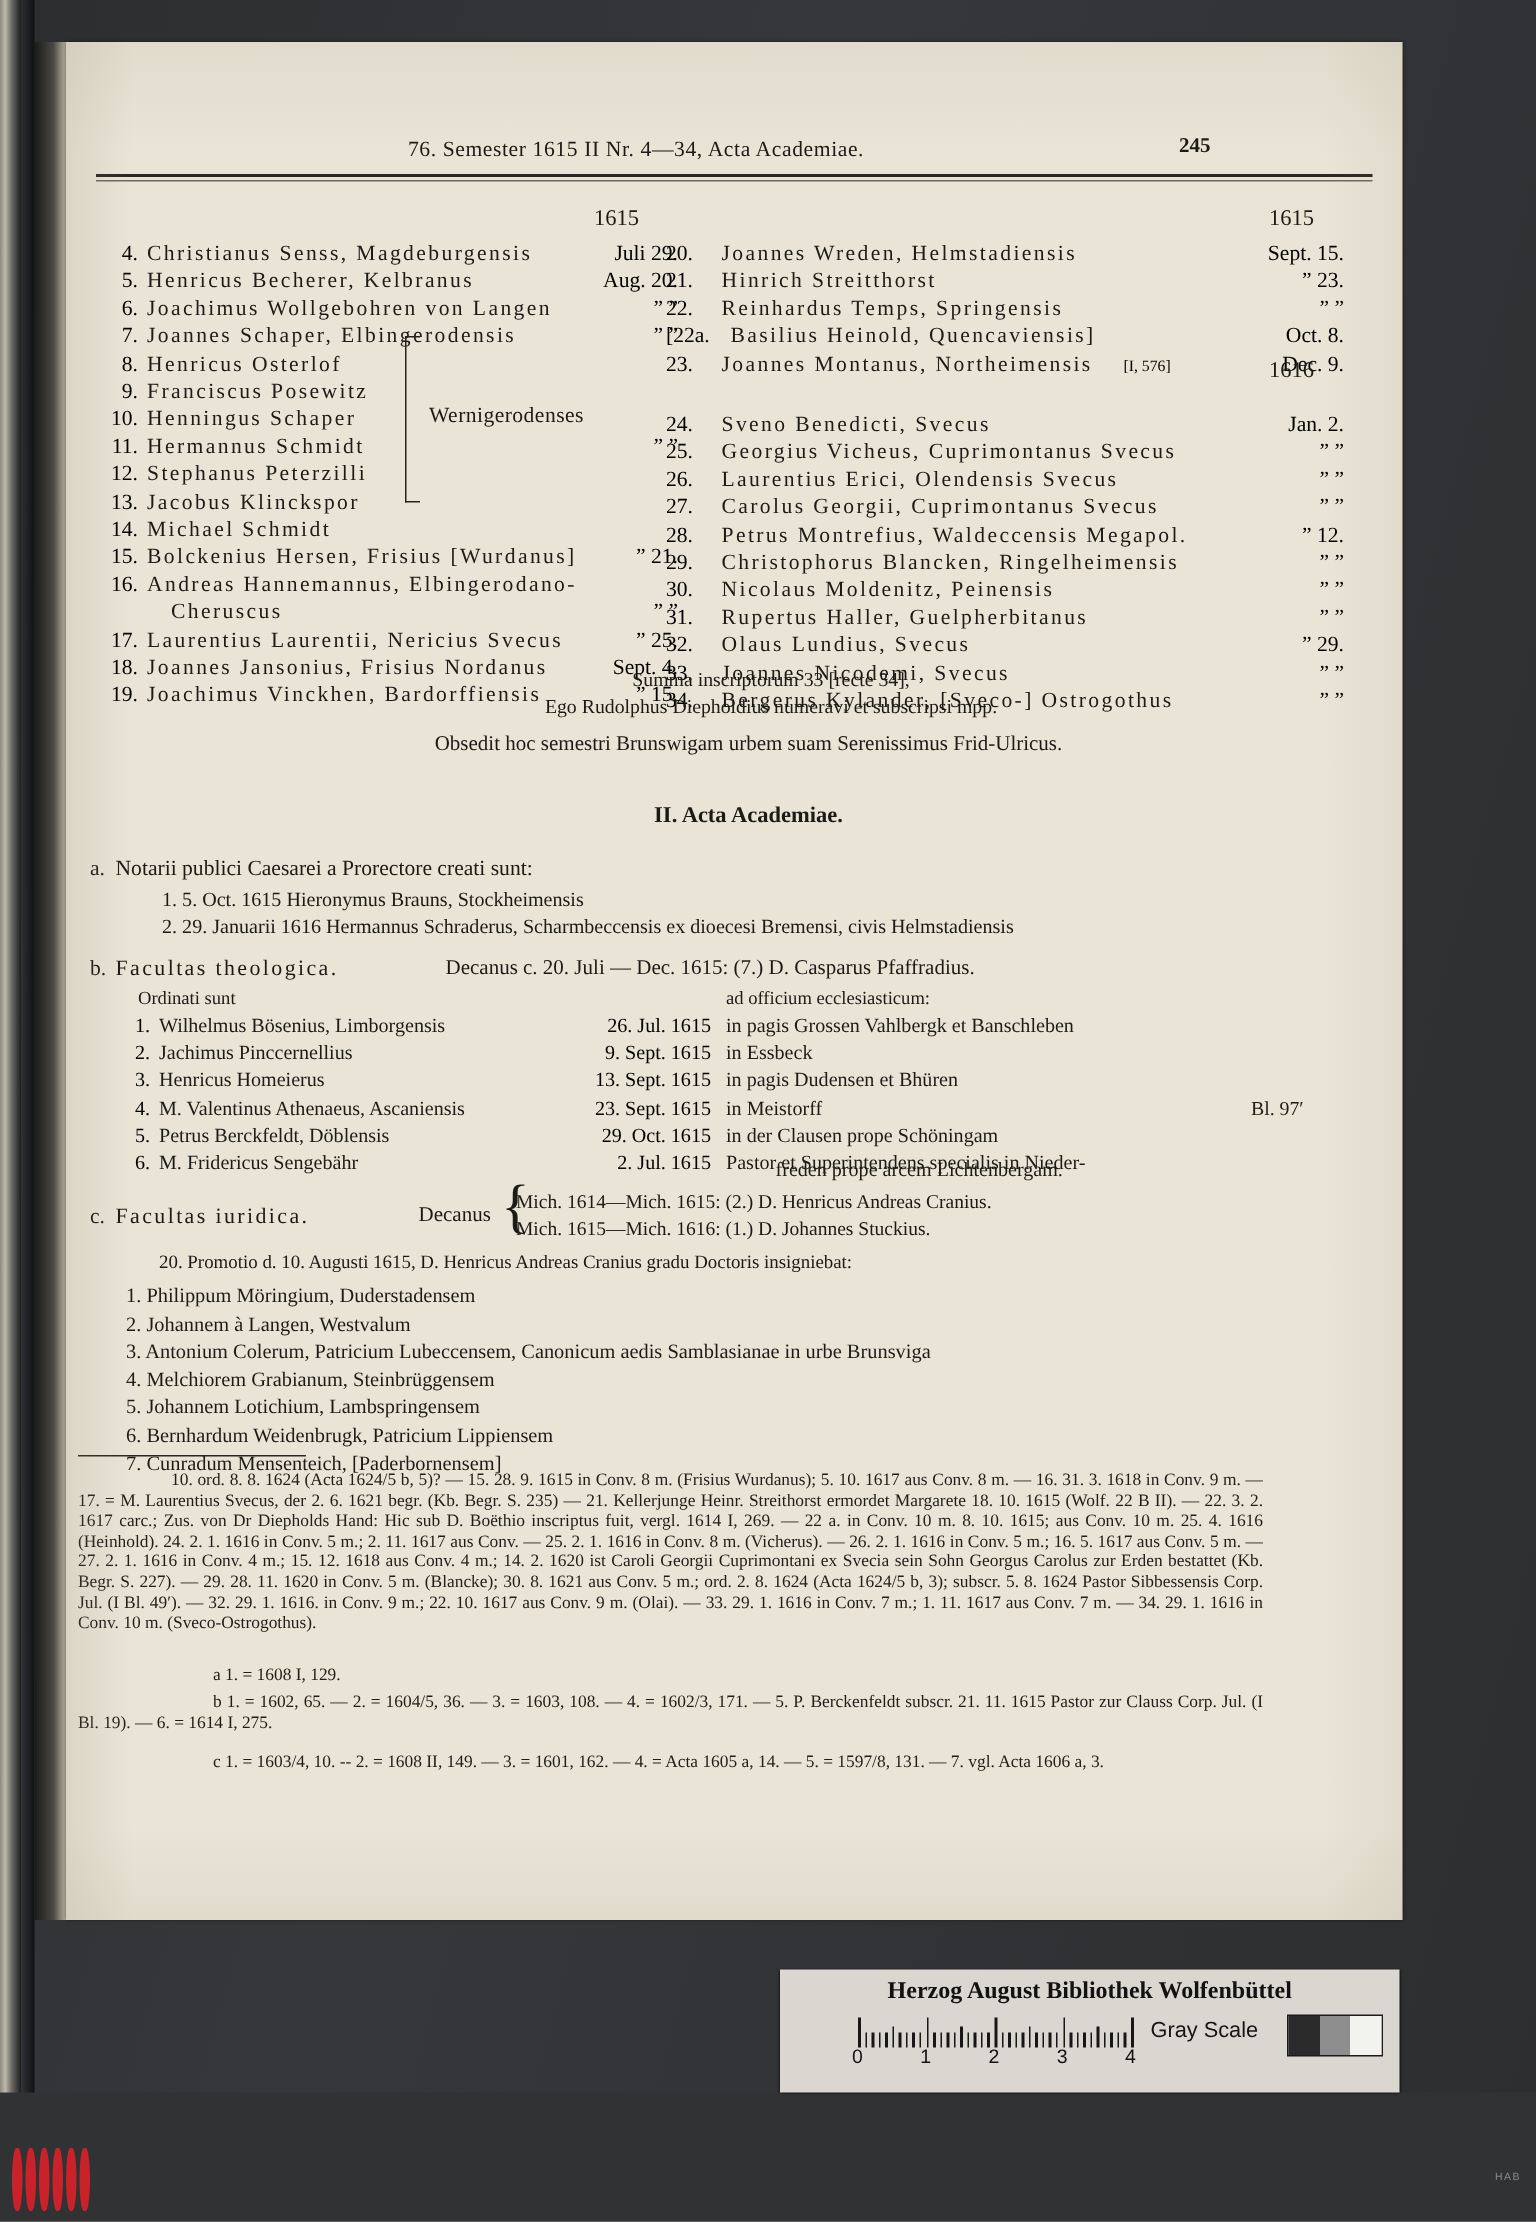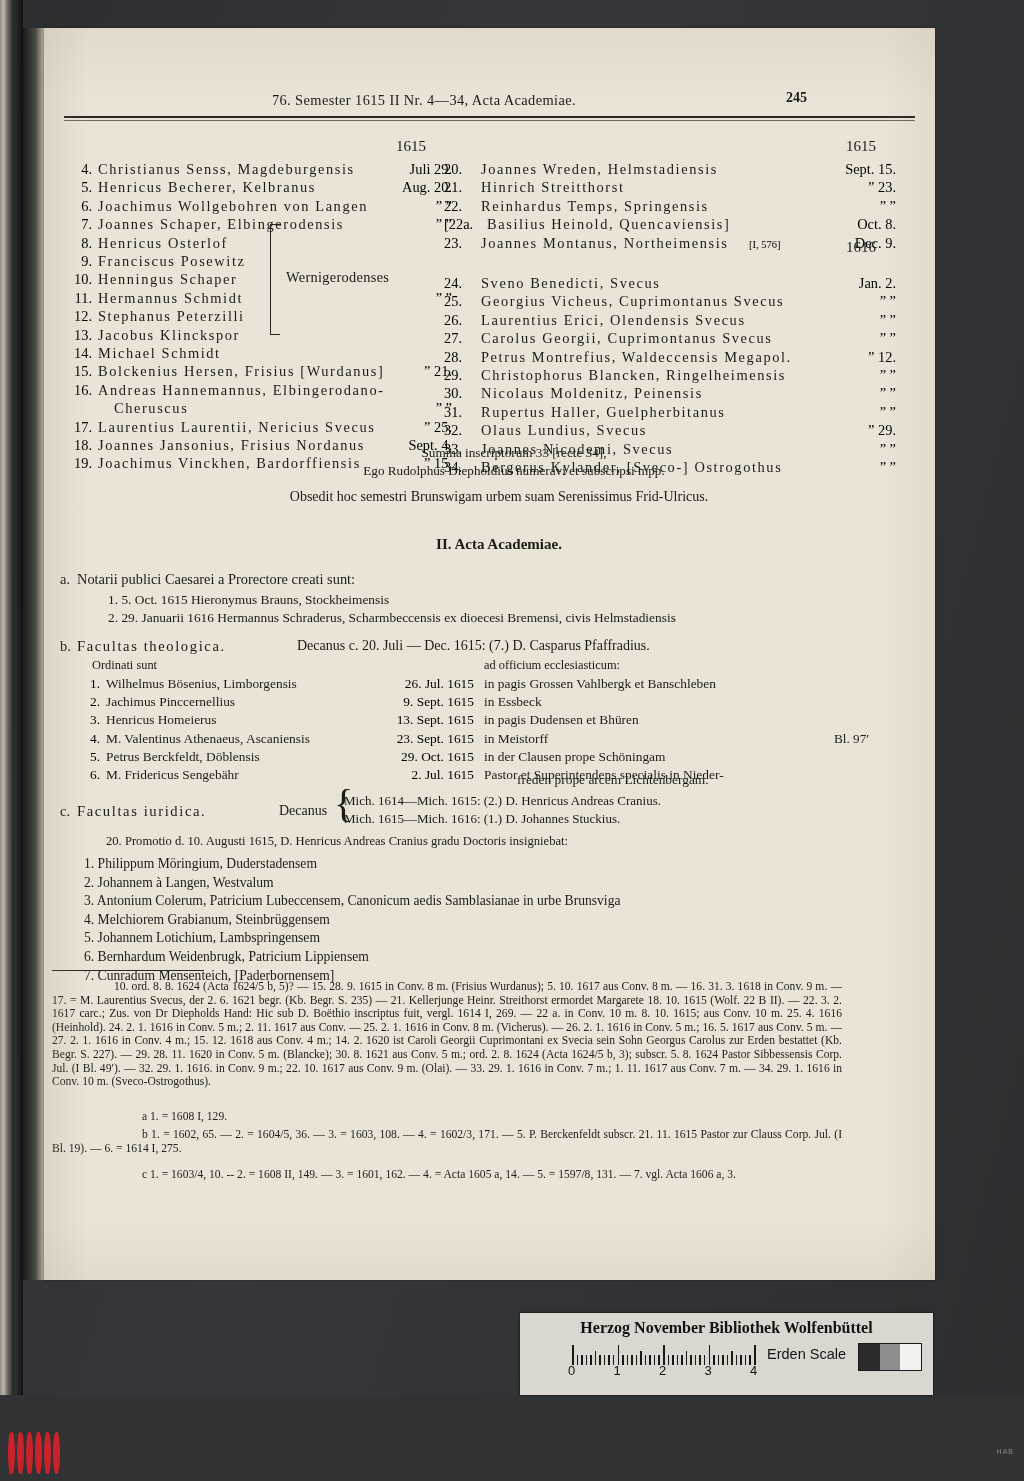--- a/index.html
+++ b/index.html
@@ -265,21 +265,21 @@
 
       <div class="fn" style="left:8px;top:952px;width:790px;text-indent:62px;">10. ord. 8. 8. 1624 (Acta 1624/5 b, 5)? — 15. 28. 9. 1615 in Conv. 8 m. (Frisius Wurdanus); 5. 10. 1617 aus Conv. 8 m. — 16. 31. 3. 1618 in Conv. 9 m. — 17. = M. Laurentius Svecus, der 2. 6. 1621 begr. (Kb. Begr. S. 235) — 21. Kellerjunge Heinr. Streithorst ermordet Margarete 18. 10. 1615 (Wolf. 22 B II). — 22. 3. 2. 1617 carc.; Zus. von Dr Diepholds Hand: Hic sub D. Boëthio inscriptus fuit, vergl. 1614 I, 269. — 22 a. in Conv. 10 m. 8. 10. 1615; aus Conv. 10 m. 25. 4. 1616 (Heinhold). 24. 2. 1. 1616 in Conv. 5 m.; 2. 11. 1617 aus Conv. — 25. 2. 1. 1616 in Conv. 8 m. (Vicherus). — 26. 2. 1. 1616 in Conv. 5 m.; 16. 5. 1617 aus Conv. 5 m. — 27. 2. 1. 1616 in Conv. 4 m.; 15. 12. 1618 aus Conv. 4 m.; 14. 2. 1620 ist Caroli Georgii Cuprimontani ex Svecia sein Sohn Georgus Carolus zur Erden bestattet (Kb. Begr. S. 227). — 29. 28. 11. 1620 in Conv. 5 m. (Blancke); 30. 8. 1621 aus Conv. 5 m.; ord. 2. 8. 1624 (Acta 1624/5 b, 3); subscr. 5. 8. 1624 Pastor Sibbessensis Corp. Jul. (I Bl. 49′). — 32. 29. 1. 1616. in Conv. 9 m.; 22. 10. 1617 aus Conv. 9 m. (Olai). — 33. 29. 1. 1616 in Conv. 7 m.; 1. 11. 1617 aus Conv. 7 m. — 34. 29. 1. 1616 in Conv. 10 m. (Sveco-Ostrogothus).</div>
       <div class="fn" style="left:8px;top:1082px;width:790px;text-indent:90px;">a 1. = 1608 I, 129.</div>
       <div class="fn" style="left:8px;top:1100px;width:790px;text-indent:90px;">b 1. = 1602, 65. — 2. = 1604/5, 36. — 3. = 1603, 108. — 4. = 1602/3, 171. — 5. P. Berckenfeldt subscr. 21. 11. 1615 Pastor zur Clauss Corp. Jul. (I Bl. 19). — 6. = 1614 I, 275.</div>
       <div class="fn" style="left:8px;top:1140px;width:790px;text-indent:90px;">c 1. = 1603/4, 10.  -- 2. = 1608 II, 149. — 3. = 1601, 162. — 4. = Acta 1605 a, 14. — 5. = 1597/8, 131. — 7. vgl. Acta 1606 a, 3.</div>
 
     </div>
   </div>
 
   <div id="card">
-    <div class="title">Herzog November Bibliothek Wolfenbüttel</div>
+    <div class="title">Herzog August Bibliothek Wolfenbüttel</div>
     <div id="ruler">
         <i style="left: 0px; height: 20px;"></i>
         <i style="left: 4.55px; height: 10px;"></i>
         <i style="left: 9.1px; height: 10px;"></i>
         <i style="left: 13.65px; height: 10px;"></i>
         <i style="left: 18.2px; height: 10px;"></i>
         <i style="left: 22.75px; height: 14px;"></i>
         <i style="left: 27.3px; height: 10px;"></i>
         <i style="left: 31.85px; height: 10px;"></i>
         <i style="left: 36.4px; height: 10px;"></i>
@@ -309,21 +309,21 @@
         <i style="left: 145.6px; height: 10px;"></i>
         <i style="left: 150.15px; height: 10px;"></i>
         <i style="left: 154.7px; height: 10px;"></i>
         <i style="left: 159.25px; height: 14px;"></i>
         <i style="left: 163.8px; height: 10px;"></i>
         <i style="left: 168.35px; height: 10px;"></i>
         <i style="left: 172.9px; height: 10px;"></i>
         <i style="left: 177.45px; height: 10px;"></i>
         <i style="left: 182px; height: 20px;"></i>
       </div>
-    <div id="gsLabel">Erden Scale</div>
+    <div id="gsLabel">Gray Scale</div>
     <div id="gsBoxes">
       <div style="background:#2b2b2b"></div>
       <div style="background:#8d8d8d"></div>
       <div style="background:#f2f2ee"></div>
     </div>
   <div class="rulnum" style="left: 48px;">0</div>
       <div class="rulnum" style="left: 93.5px;">1</div>
       <div class="rulnum" style="left: 139px;">2</div>
       <div class="rulnum" style="left: 184.5px;">3</div>
       <div class="rulnum" style="left: 230px;">4</div>

